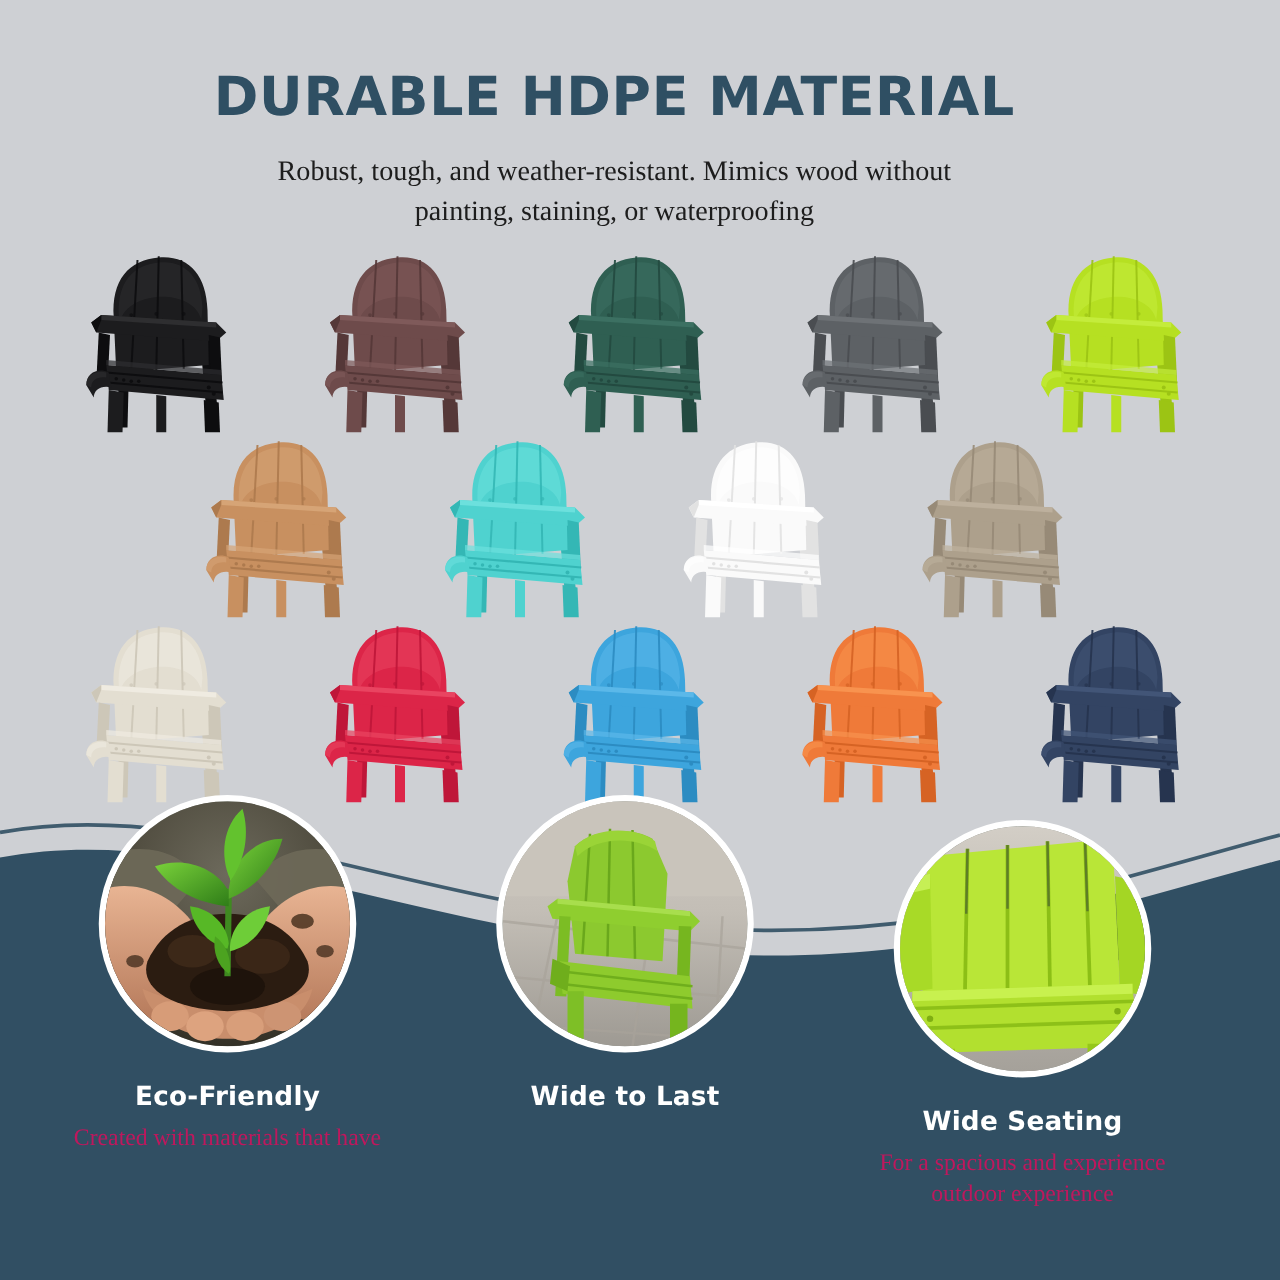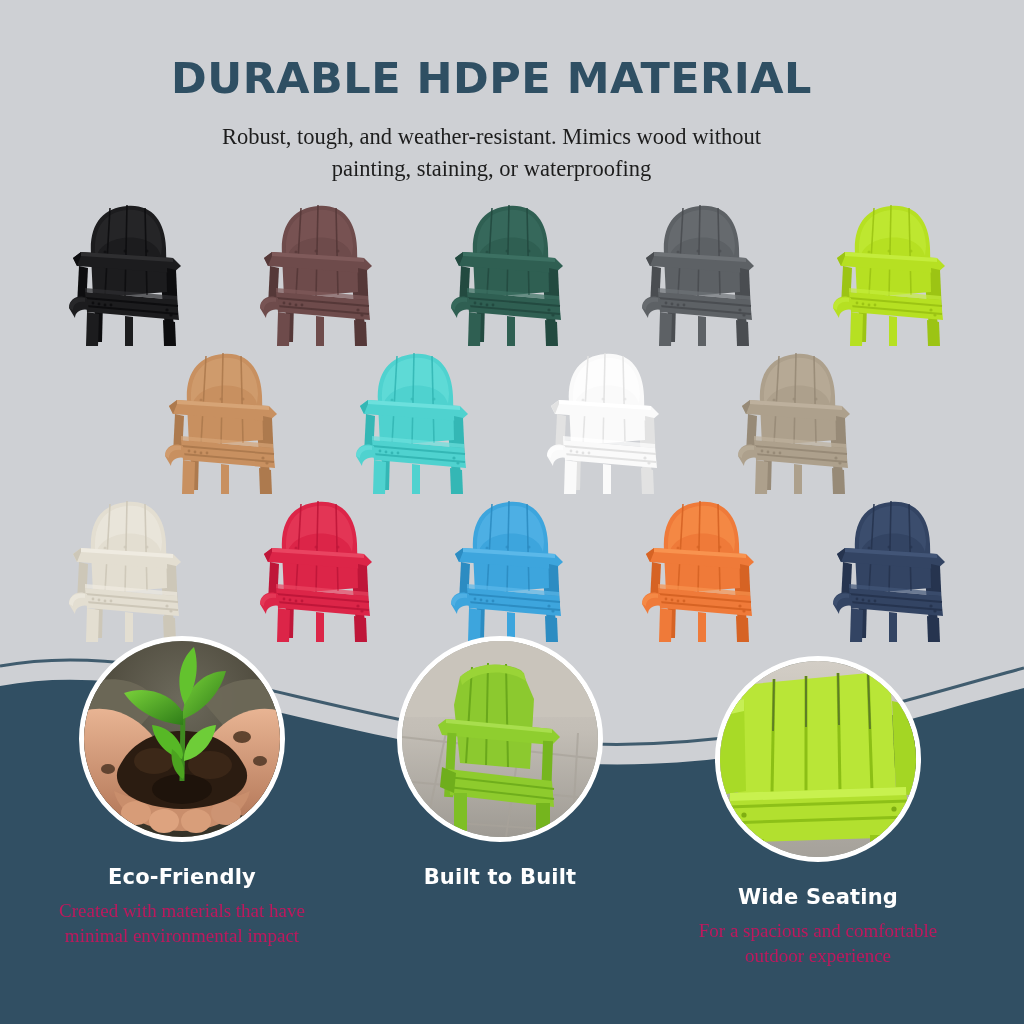--- a/index.html
+++ b/index.html
@@ -915,21 +915,20 @@
         <path d="M99,78 C 120,70 136,52 142,30 C 120,30 102,48 99,70 Z" fill="url(#leafg)"></path>
         <path d="M100,64 C 112,48 116,26 110,6 C 94,20 92,44 100,62 Z" fill="#63c22e"></path>
         <path d="M98,118 C 82,114 70,100 68,84 C 86,86 98,100 99,114 Z" fill="#57b826"></path>
         <path d="M100,120 C 118,116 130,100 132,84 C 114,86 101,100 100,116 Z" fill="#6ecd38"></path>
         <path d="M99,138 C 90,132 86,120 88,108 C 97,114 101,126 100,136 Z" fill="#4ca320"></path>
       </svg>
     </div>
     <p class="feature-title">Eco-Friendly</p>
     <p class="feature-desc">
       <span>Created with materials that have</span>
-      <span class="l2">minimal environmental impact</span>
     </p>
   </div>
 
   <div class="feature" id="feature-1">
     <div class="feature-circle">
       <svg width="196" height="196" viewBox="0 0 196 196" xmlns="http://www.w3.org/2000/svg">
         <defs>
           <linearGradient id="patio" x1="0" y1="0" x2="0" y2="1">
             <stop offset="0%" stop-color="#cfcac2"></stop>
             <stop offset="45%" stop-color="#c3beb6"></stop>
@@ -968,21 +967,21 @@
         <path d="M46,128 L150,140 L152,166 L48,154 Z" fill="#8ecb2d"></path>
         <path d="M46,136 L152,148" stroke="#6fae1c" stroke-width="2"></path>
         <path d="M46,146 L152,158" stroke="#6fae1c" stroke-width="2"></path>
 
         <rect x="52" y="152" width="13" height="44" fill="#7ebf26"></rect>
         <rect x="134" y="162" width="14" height="34" fill="#75b51e"></rect>
 
         <path d="M40,126 L54,132 L52,152 L38,146 Z" fill="#6fae1c"></path>
       </svg>
     </div>
-    <p class="feature-title">Built to Built</p>
+    <p class="feature-title">Wide to Last</p>
   </div>
 
   <div class="feature" id="feature-2">
     <div class="feature-circle">
       <svg width="196" height="196" viewBox="0 0 196 196" xmlns="http://www.w3.org/2000/svg">
         <defs>
           <linearGradient id="patio2" x1="0" y1="0" x2="0" y2="1">
             <stop offset="0%" stop-color="#d3cec6"></stop>
             <stop offset="100%" stop-color="#a5a19a"></stop>
           </linearGradient>
@@ -1027,18 +1026,18 @@
 
         <circle cx="24" cy="154" r="2.6" fill="#7fae12"></circle>
         <circle cx="174" cy="148" r="2.6" fill="#7fae12"></circle>
 
         <rect x="22" y="178" width="22" height="18" fill="#9ccd1e"></rect>
         <rect x="150" y="174" width="22" height="22" fill="#95c71a"></rect>
       </svg>
     </div>
     <p class="feature-title">Wide Seating</p>
     <p class="feature-desc">
-      <span>For a spacious and comfortable</span>
+      <span>For a spacious and experience</span>
       <span class="l2">outdoor experience</span>
     </p>
   </div>
 
 </div>
 
 </body></html>

